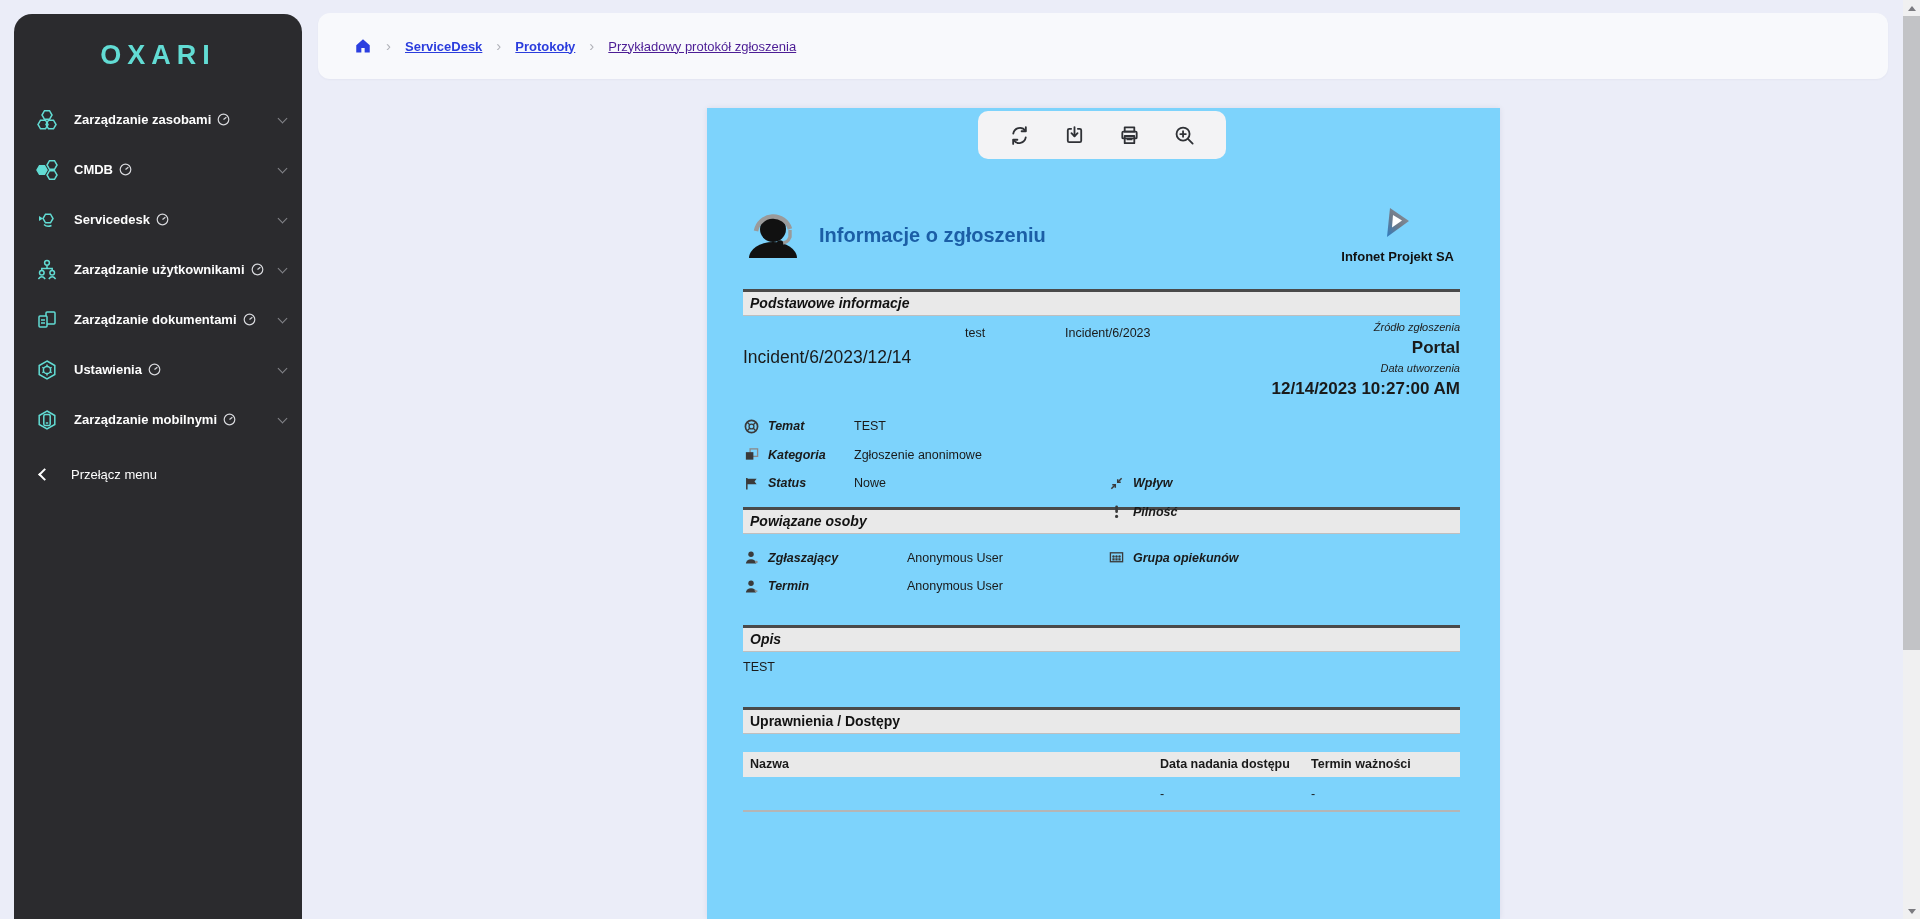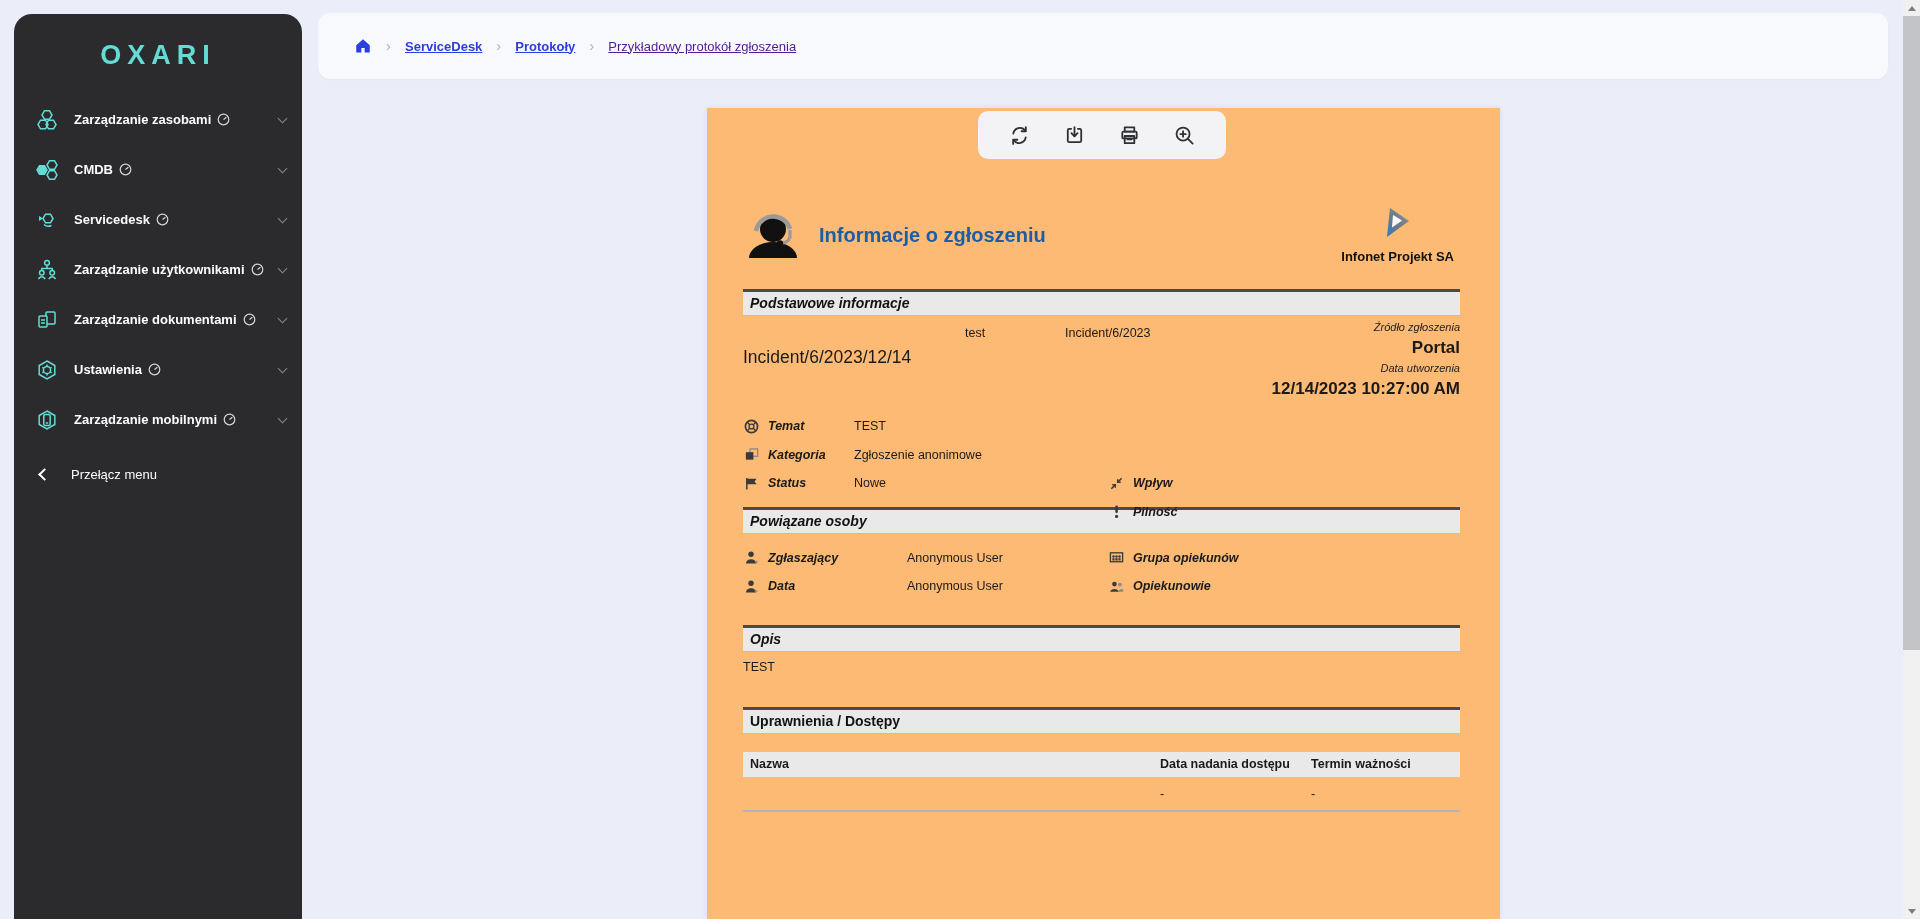--- a/index.html
+++ b/index.html
@@ -58,21 +58,21 @@
   .badge {
     background:#2bd3e6; color:#fff; font-size:11px; font-weight:bold;
     border-radius:9px; padding:2px 8px; margin-left:2px;
   }
   .username { color:#9d9ea4; font-size:13px; font-weight:bold; margin:0 4px 0 6px; }
   .avatar { width:32px; height:32px; border-radius:50%; overflow:hidden; margin-left:8px; cursor:pointer; }
 
   
   .page {
     position:absolute; left:707px; top:108px; width:793px; bottom:0;
-    background:#fdba74; box-shadow:0 0 6px rgba(30,30,60,.08);
+    background:#7dd3fc; box-shadow:0 0 6px rgba(30,30,60,.08);
     padding:0 40px 0 36px;
   }
   .doc-toolbar {
     width:248px; height:48px; margin:3px auto 0;
     background:#f3f3f5; border-radius:10px;
     display:flex; align-items:center; justify-content:center; gap:28px;
   }
   .tool-btn { background:none; border:none; cursor:pointer; display:flex; padding:2px; }
 
   .doc-header { margin-top:34px; height:84px; display:flex; align-items:center; justify-content:space-between; }
@@ -450,52 +450,40 @@
       <span class="f-value">Anonymous User</span>
     </div>
     <div class="field-row">
       <span class="f-icon">
         <svg width="15" height="15" viewBox="0 0 16 16" fill="#3a3a3a">
           <circle cx="7.5" cy="4.6" r="2.9"></circle>
             <path d="M2,14.5 a5.5,4.6 0 0 1 11,0 z"></path>
             <polygon points="11,11.2 15,12.8 12,14.6" fill="#8a8a8a"></polygon>
         </svg>
       </span>
-      <span class="f-label">Data</span>
+      <span class="f-label">Termin</span>
       <span class="f-value">Anonymous User</span>
     </div>
 
     <div class="persons-right">
       <div class="field-row">
         <span class="f-icon">
           <svg width="15" height="15" viewBox="0 0 16 16">
             <rect x="1.5" y="3" width="13" height="9.5" fill="none" stroke="#3a3a3a" stroke-width="1.4"></rect>
             <circle cx="4.8" cy="7" r="1.3" fill="#3a3a3a"></circle>
               <circle cx="8" cy="7" r="1.3" fill="#3a3a3a"></circle>
               <circle cx="11.2" cy="7" r="1.3" fill="#3a3a3a"></circle>
             <rect x="3.6" y="8.8" width="2.4" height="2.4" fill="#3a3a3a"></rect>
               <rect x="6.8" y="8.8" width="2.4" height="2.4" fill="#3a3a3a"></rect>
               <rect x="10" y="8.8" width="2.4" height="2.4" fill="#3a3a3a"></rect>
           </svg>
         </span>
         <span class="f-label">Grupa opiekunów</span>
         <span class="f-value"></span>
       </div>
-      <div class="field-row">
-        <span class="f-icon">
-          <svg width="15" height="15" viewBox="0 0 16 16" fill="#3a3a3a">
-            <circle cx="5.8" cy="5.4" r="2.5"></circle>
-              <path d="M1.2,13.6 a4.8,4 0 0 1 9.2,0 z"></path>
-            <circle cx="11.6" cy="5.9" r="2" fill="#8a8a8a"></circle>
-              <path d="M9.8,13.6 a3.8,3.4 0 0 1 5.4,-2.6 l0,2.6 z" fill="#8a8a8a"></path>
-          </svg>
-        </span>
-        <span class="f-label">Opiekunowie</span>
-        <span class="f-value"></span>
-      </div>
     </div>
   </div>
 
   <div class="section-bar" style="margin-top:24px;">Opis</div>
   <div class="opis-text">TEST</div>
 
   <div class="section-bar upright" style="margin-top:33px;">Uprawnienia / Dostępy</div>
 
   <div class="perm-table">
     <div class="t-head">

